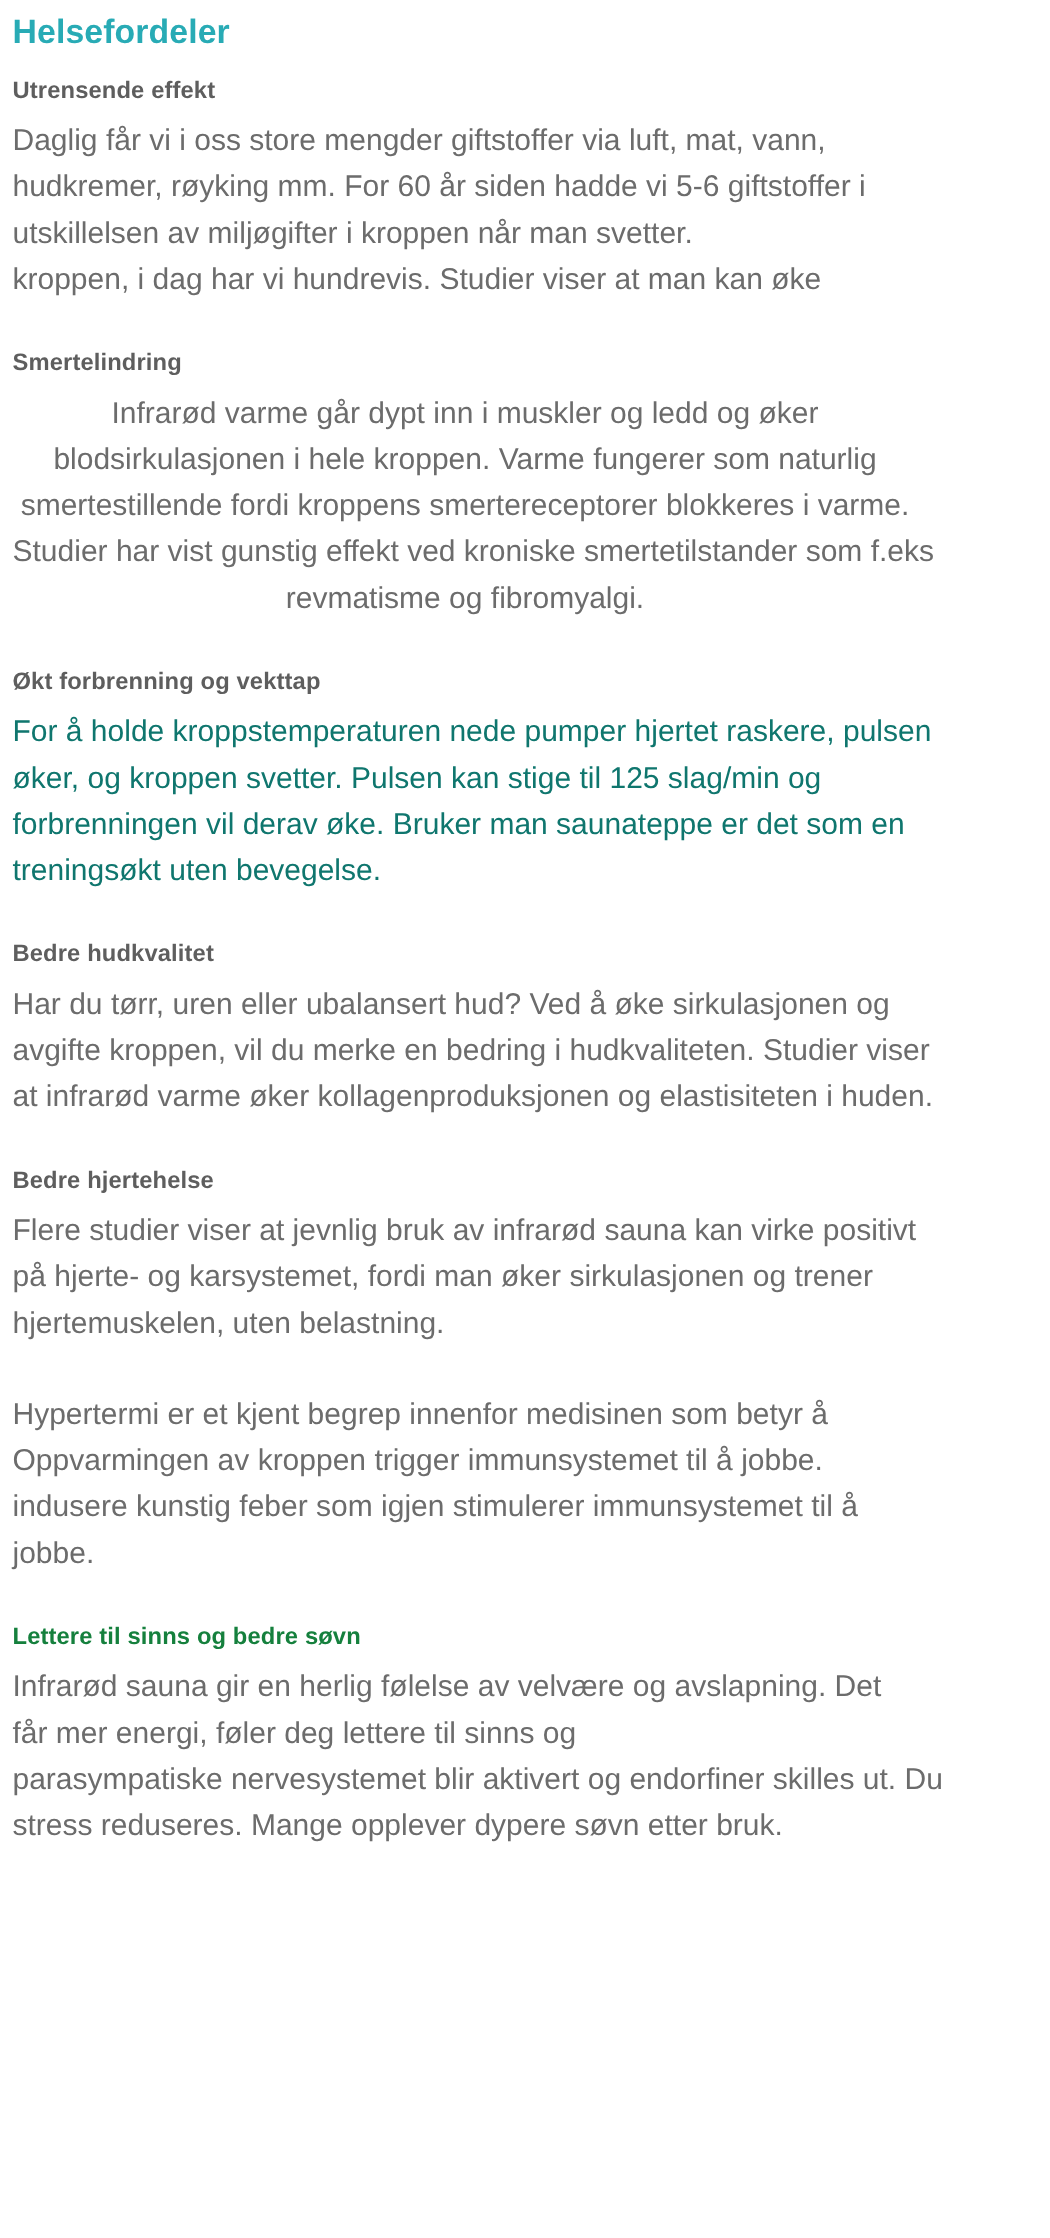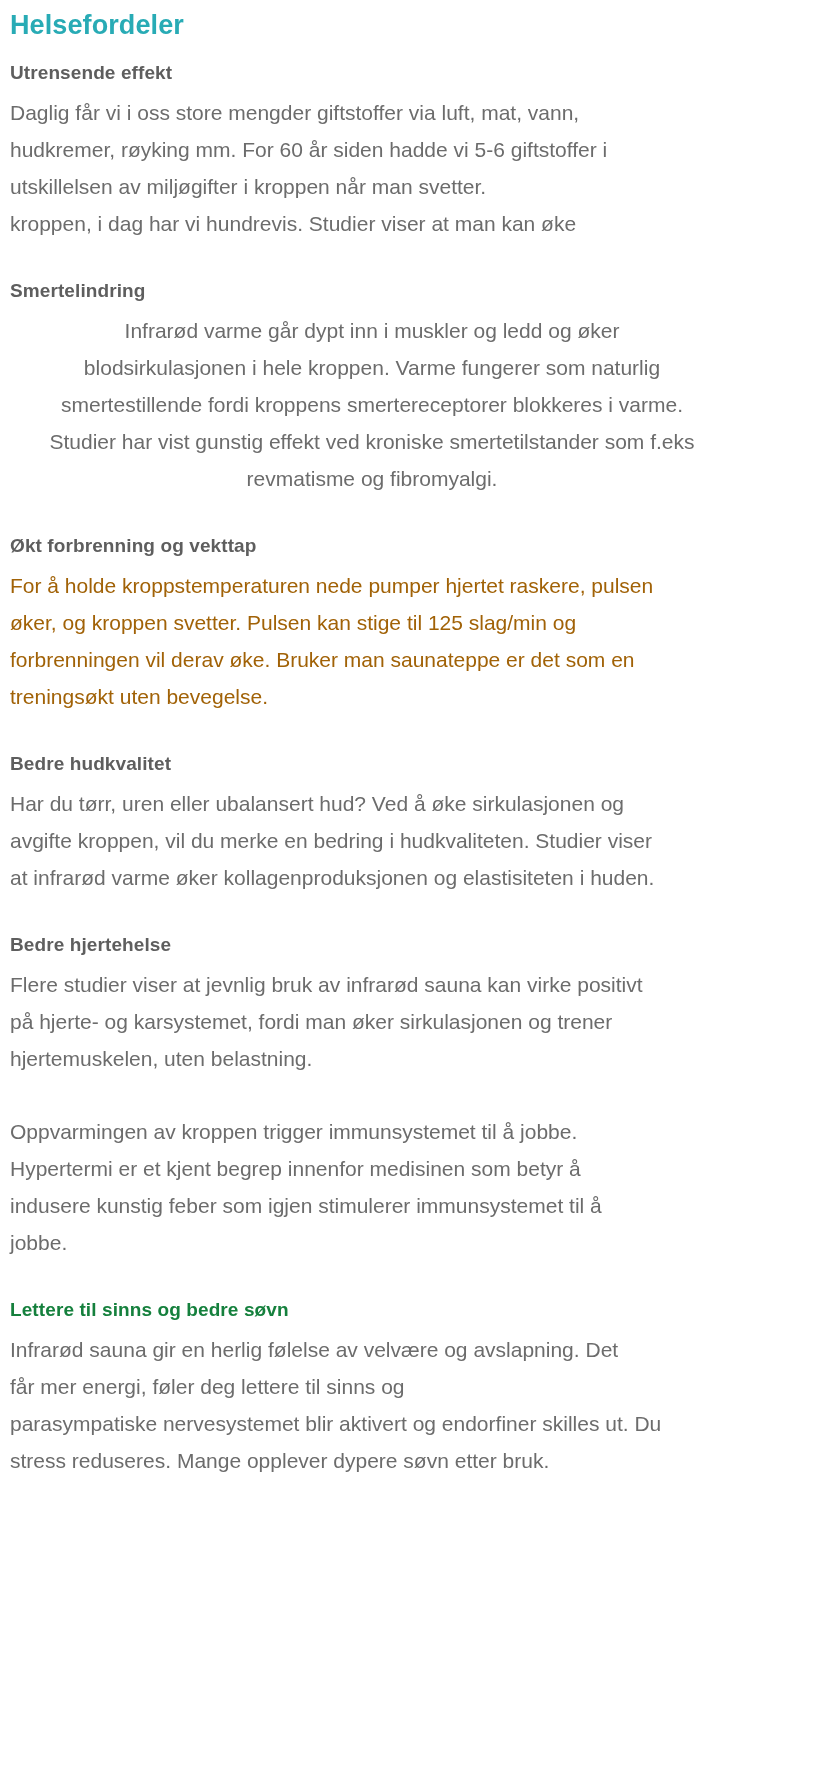--- a/index.html
+++ b/index.html
@@ -37,21 +37,21 @@
   .section-heading {
     color: #5e5e5e;
     font-size: 19px;
     font-weight: 700;
     line-height: 26px;
     margin: 0 0 8px 0;
     letter-spacing: 0.1px;
   }
   .section-body {
     color: #6c6c6c;
-    font-size: 21px;
+    font-size: 24px;
     font-weight: 400;
     line-height: 37px;
     margin: 0;
   }
   .section-body .ln {
     display: block;
     white-space: pre;
   }
 </style>
 </head>
@@ -77,21 +77,21 @@
       <span class="ln">Infrarød varme går dypt inn i muskler og ledd og øker</span>
       <span class="ln">blodsirkulasjonen i hele kroppen. Varme fungerer som naturlig</span>
       <span class="ln">smertestillende fordi kroppens smertereceptorer blokkeres i varme.</span>
       <span class="ln">Studier har vist gunstig effekt ved kroniske smertetilstander som f.eks</span>
       <span class="ln">revmatisme og fibromyalgi.</span>
     </p>
   </section>
 
   <section class="section">
     <h2 class="section-heading" style="color: rgb(94, 94, 94);">Økt forbrenning og vekttap</h2>
-    <p class="section-body" style="color: #a16207;">
+    <p class="section-body" style="color: #0f766e;">
       <span class="ln">For å holde kroppstemperaturen nede pumper hjertet raskere, pulsen</span>
       <span class="ln">øker, og kroppen svetter. Pulsen kan stige til 125 slag/min og</span>
       <span class="ln">forbrenningen vil derav øke. Bruker man saunateppe er det som en</span>
       <span class="ln">treningsøkt uten bevegelse.</span>
     </p>
   </section>
 
   <section class="section">
     <h2 class="section-heading" style="color: rgb(94, 94, 94);">Bedre hudkvalitet</h2>
     <p class="section-body" style="color: rgb(108, 108, 108);">
@@ -105,22 +105,22 @@
     <h2 class="section-heading" style="color: rgb(94, 94, 94);">Bedre hjertehelse</h2>
     <p class="section-body" style="color: rgb(108, 108, 108);">
       <span class="ln">Flere studier viser at jevnlig bruk av infrarød sauna kan virke positivt</span>
       <span class="ln">på hjerte- og karsystemet, fordi man øker sirkulasjonen og trener</span>
       <span class="ln">hjertemuskelen, uten belastning.</span>
     </p>
   </section>
 
   <section class="section">
     <p class="section-body" style="color: rgb(108, 108, 108);">
+      <span class="ln">Hypertermi er et kjent begrep innenfor medisinen som betyr å</span>
       <span class="ln">Oppvarmingen av kroppen trigger immunsystemet til å jobbe.</span>
-      <span class="ln">Hypertermi er et kjent begrep innenfor medisinen som betyr å</span>
       <span class="ln">indusere kunstig feber som igjen stimulerer immunsystemet til å</span>
       <span class="ln">jobbe.</span>
     </p>
   </section>
 
   <section class="section">
     <h2 class="section-heading" style="color: #15803d;">Lettere til sinns og bedre søvn</h2>
     <p class="section-body" style="color: rgb(108, 108, 108);">
       <span class="ln">Infrarød sauna gir en herlig følelse av velvære og avslapning. Det</span>
       <span class="ln">får mer energi, føler deg lettere til sinns og</span>

